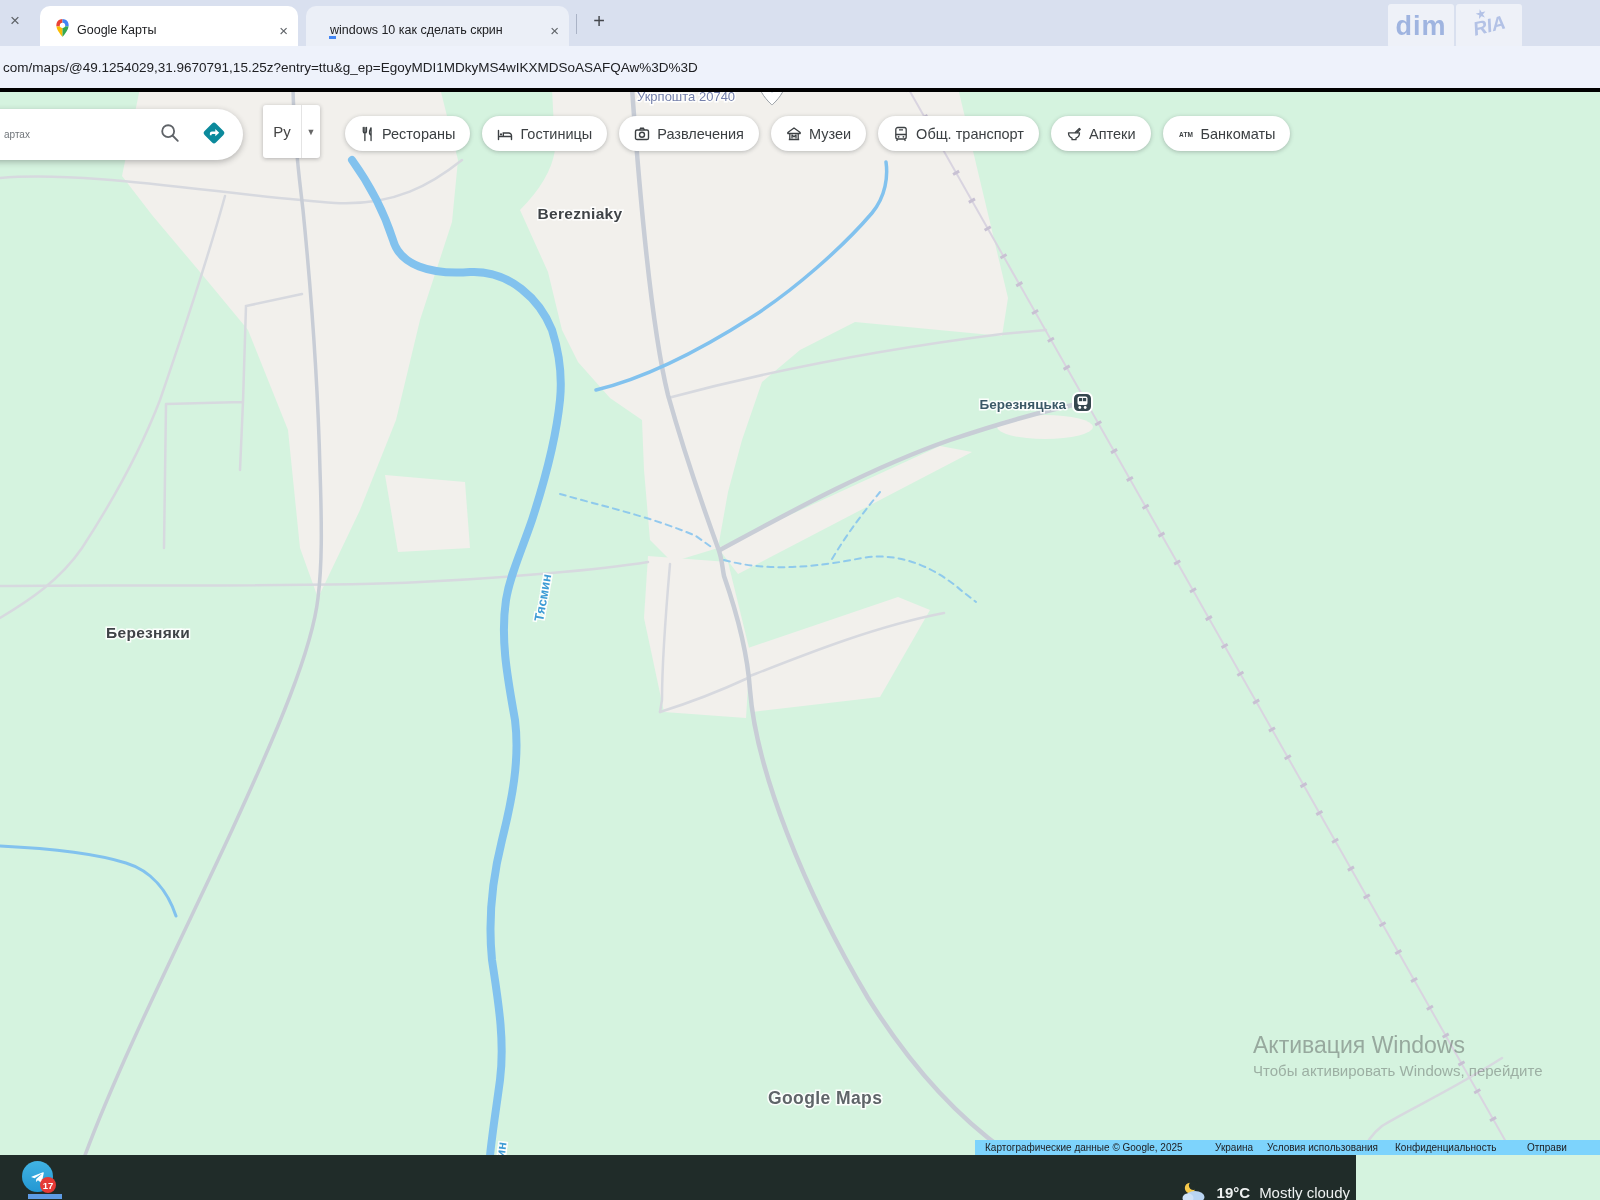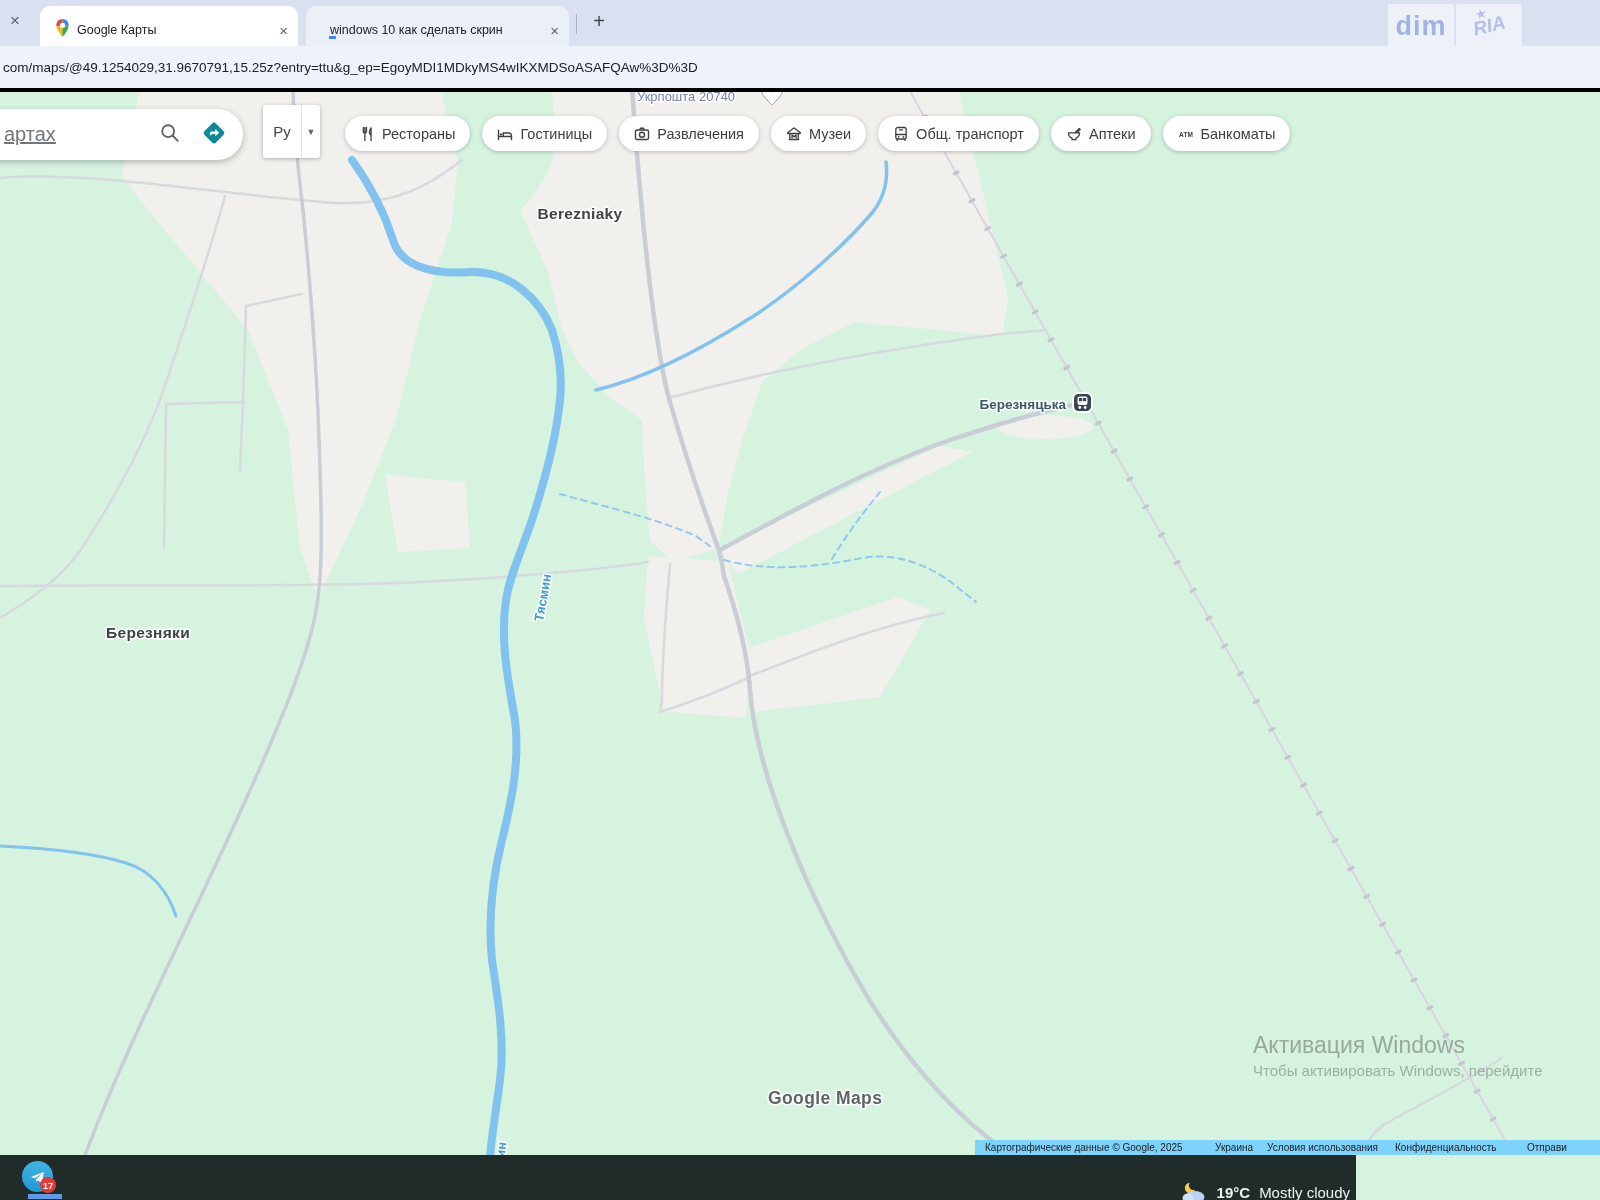--- a/index.html
+++ b/index.html
@@ -43,21 +43,21 @@
             font-family:"Liberation Sans",sans-serif;font-weight:700;}
   .lbl-city{fill:#3f4347;font-size:15.5px;letter-spacing:.3px;}
   .lbl-station{fill:#3b5866;font-size:13.5px;}
   .lbl-river{fill:#3d9bd5;font-size:13px;}
   .lbl-poi{fill:#7580ab;font-size:13px;font-weight:400;}
   .lbl-gmaps{fill:#5f6569;font-size:17.5px;font-weight:700;letter-spacing:.4px;}
 
   
   .searchpill{position:absolute;left:-42px;top:21px;width:285px;height:51px;background:#fff;
               border-radius:26px;box-shadow:0 2px 6px rgba(32,33,36,.3);display:flex;align-items:center;z-index:6;}
-  .searchpill .q{margin-left:46px;font-size:20px;color:#70757a;flex:1 1 auto;text-decoration:underline;}
+  .searchpill .q{margin-left:46px;font-size:10px;color:#70757a;flex:1 1 auto;}
   .searchpill .mag{margin-right:20px;}
   .searchpill .dir{margin-right:16px;}
   
   .langbox{position:absolute;left:263px;top:17px;width:57px;height:53px;background:#fff;border-radius:3px;
            box-shadow:0 1px 4px rgba(32,33,36,.3);display:flex;align-items:center;z-index:6;}
   .langbox .lang{flex:1;text-align:center;font-size:15px;color:#444;}
   .langbox .sep{width:1px;height:100%;background:#e4e4e4;}
   .langbox .caret{width:18px;text-align:center;font-size:9px;color:#666;}
 
   

